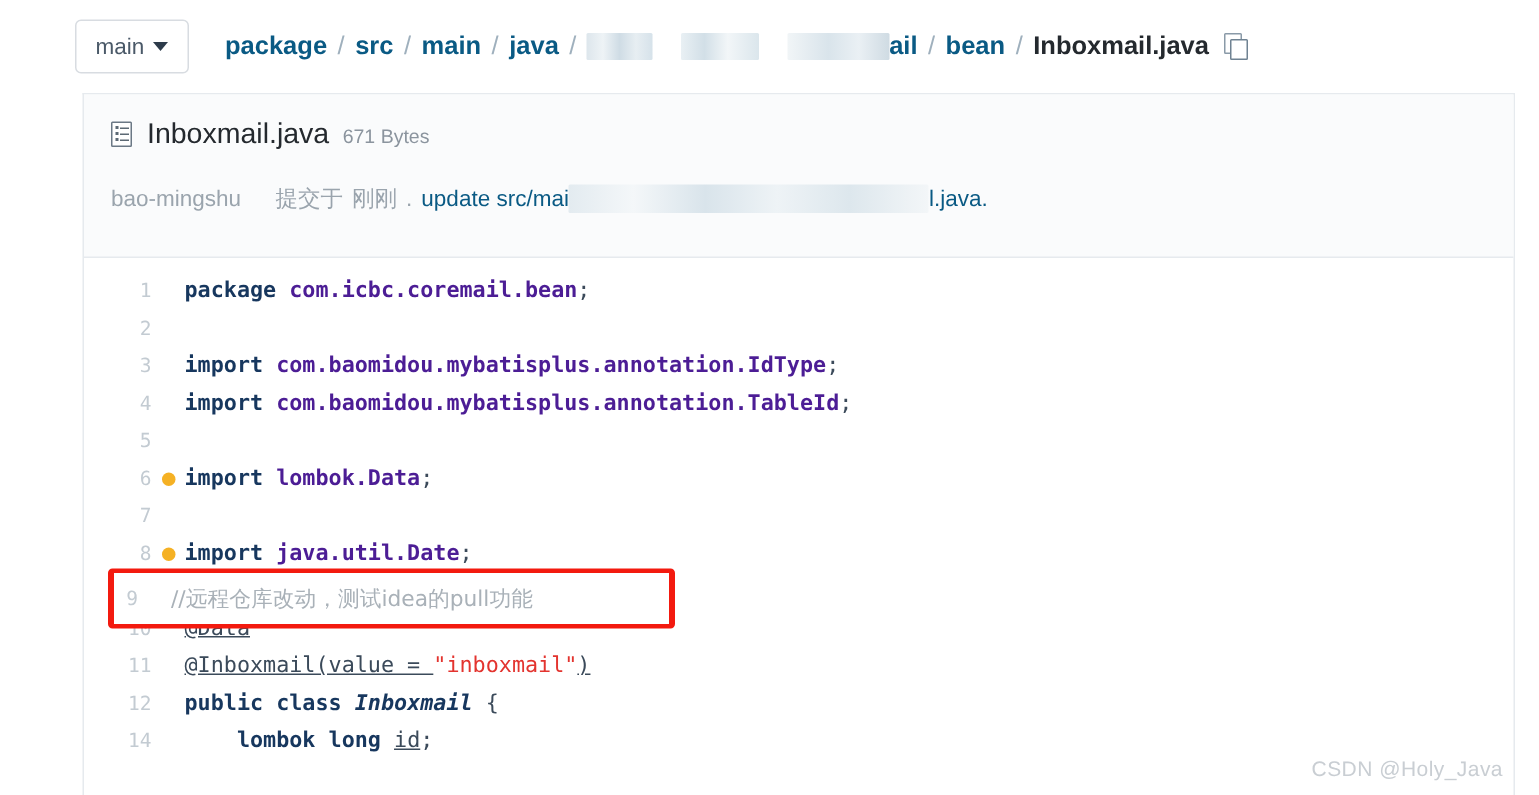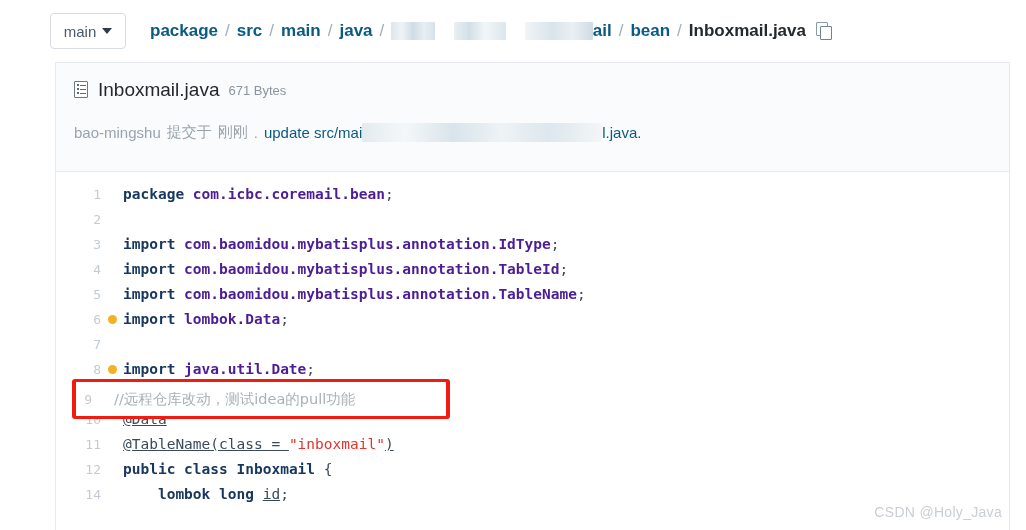--- a/index.html
+++ b/index.html
@@ -190,21 +190,21 @@
   .commit-row {
     padding-left: 18px;
     margin-top: 22px;
     font-size: 15px;
     display: flex;
     align-items: center;
     white-space: nowrap;
     text-align: right;
   }
   .commit-author { color: #9aa4ad; }
-  .commit-action { color: #9aa4ad; margin-left: 6px; }
+  .commit-action { color: #9aa4ad; margin-left: 23px; }
   .commit-time   { color: #9aa4ad; margin-left: 6px; }
   .commit-dot    { color: #9aa4ad; margin-left: 6px; }
   .commit-msg    { color: #0a5a84; margin-left: 6px; }
   .commit-msg-tail { color: #0a5a84; }
   .commit-redact {
     display: inline-block;
     height: 19px;
     width: 240px;
     vertical-align: middle;
     background: linear-gradient(90deg,#e3ebf0 0%, #f4f7f9 18%, #d9e4eb 38%, #eef3f6 58%, #dde7ed 78%, #f3f6f8 100%);
@@ -246,21 +246,21 @@
   }
   .code-text {
     white-space: pre;
     color: #1b3a5c;
   }
   .tok-kw      { color: #17375e; font-weight: bold; }
   .tok-plain   { color: #4c1d95; font-weight: bold; margin-top: 20px; }
   .tok-punc    { color: #3b4a5a; }
   .tok-anno    { color: #3b4a5a; text-decoration: underline; }
   .tok-str     { color: #e3342f; }
-  .tok-type    { color: #17375e; font-weight: bold; }
+  .tok-type    { color: #17375e; font-weight: bold; font-style: italic; }
   .tok-const   { color: #5b7f9c; }
   .tok-comment { color: #a9b1b8; font-family: "DejaVu Sans", sans-serif; }
 
   
   .red-box {
     position: absolute;
     left: 72px;
     top: 379px;
     width: 378px;
     height: 40px;
@@ -374,21 +374,20 @@
         <span class="code-text"><span class="tok-kw">import </span><span class="tok-plain">com.baomidou.mybatisplus.annotation.IdType</span><span class="tok-punc">;</span></span>
       </div>
       <div class="code-line">
         <span class="lineno">4</span>
         <span class="marker-slot"></span>
         <span class="code-text"><span class="tok-kw">import </span><span class="tok-plain">com.baomidou.mybatisplus.annotation.TableId</span><span class="tok-punc">;</span></span>
       </div>
       <div class="code-line">
         <span class="lineno">5</span>
         <span class="marker-slot"></span>
-        <span class="code-text"><span class="tok-kw">import </span><span class="tok-plain">com.baomidou.mybatisplus.annotation.TableName</span><span class="tok-punc">;</span></span>
       </div>
       <div class="code-line">
         <span class="lineno">6</span>
         <span class="marker-slot">
           <span class="warn-dot"></span>
         </span>
         <span class="code-text"><span class="tok-kw">import </span><span class="tok-plain">lombok.Data</span><span class="tok-punc">;</span></span>
       </div>
       <div class="code-line">
         <span class="lineno">7</span>
@@ -408,21 +407,21 @@
         <span class="code-text"><span class="tok-comment">//远程仓库改动，测试idea的pull功能</span></span>
       </div>
       <div class="code-line">
         <span class="lineno">10</span>
         <span class="marker-slot"></span>
         <span class="code-text"><span class="tok-anno">@Data</span></span>
       </div>
       <div class="code-line">
         <span class="lineno">11</span>
         <span class="marker-slot"></span>
-        <span class="code-text"><span class="tok-anno">@TableName(class = </span><span class="tok-str">"inboxmail"</span><span class="tok-anno">)</span></span>
+        <span class="code-text"><span class="tok-anno">@Inboxmail(value = </span><span class="tok-str">"inboxmail"</span><span class="tok-anno">)</span></span>
       </div>
       <div class="code-line">
         <span class="lineno">12</span>
         <span class="marker-slot"></span>
         <span class="code-text"><span class="tok-kw">public class </span><span class="tok-type">Inboxmail</span><span class="tok-punc"> {</span></span>
       </div>
       <div class="code-line">
         <span class="lineno">14</span>
         <span class="marker-slot"></span>
         <span class="code-text"><span class="tok-kw">    lombok long </span><span class="tok-anno">id</span><span class="tok-punc">;</span></span>

